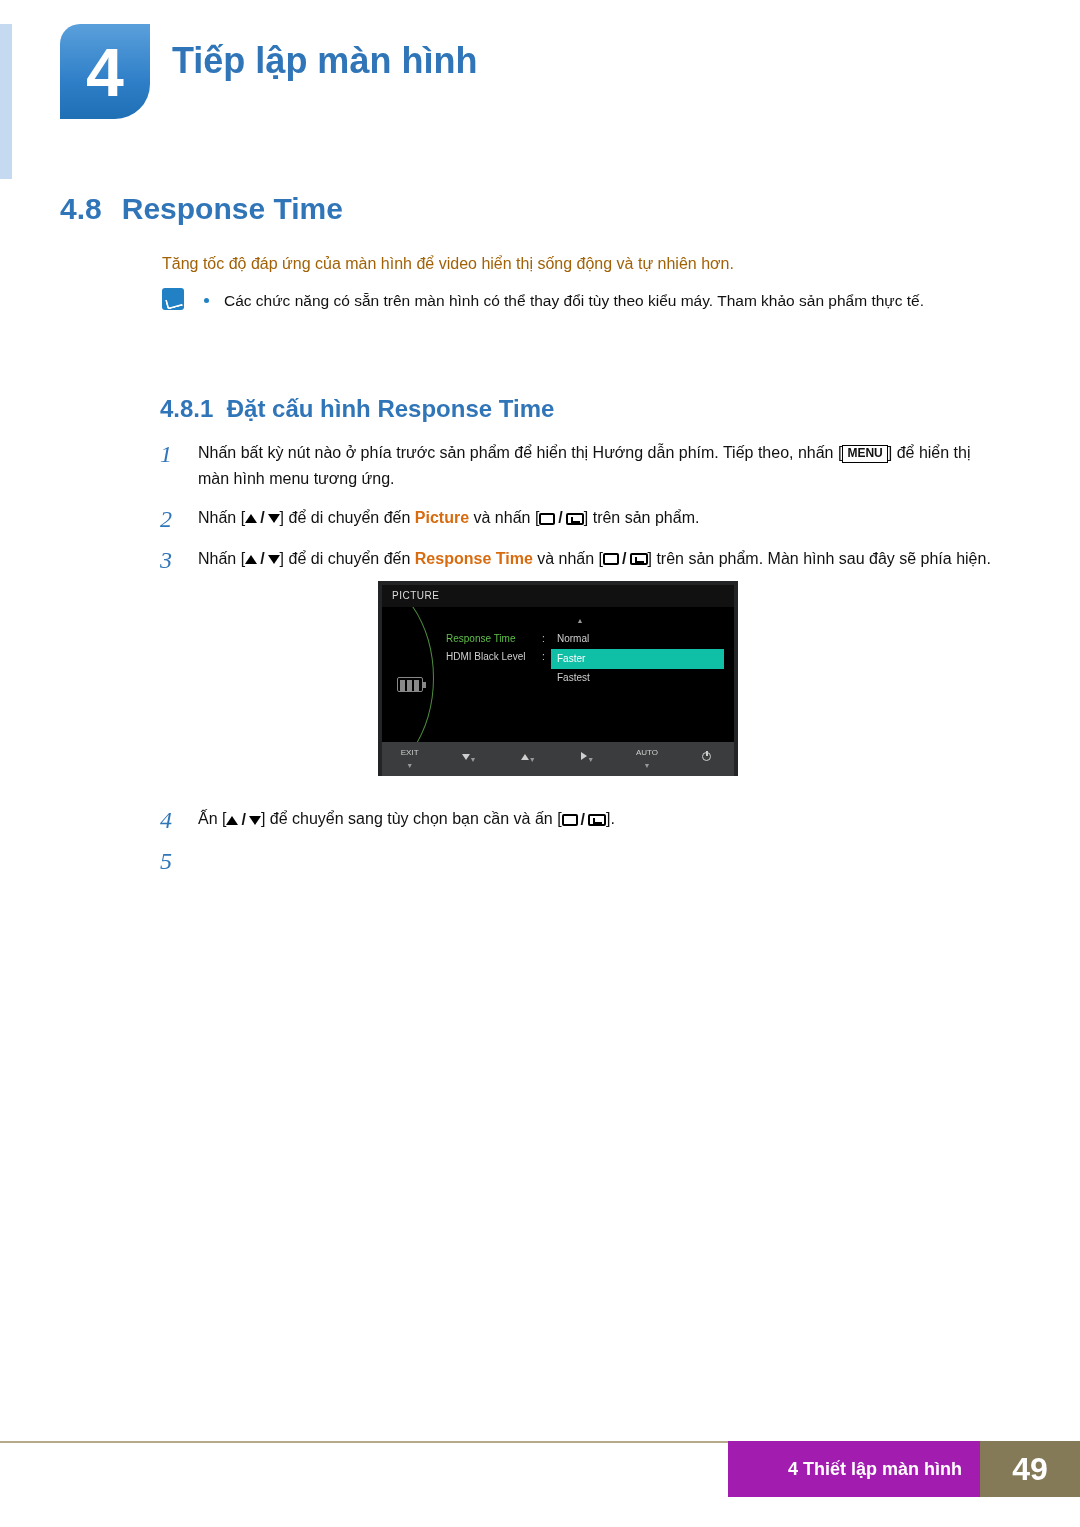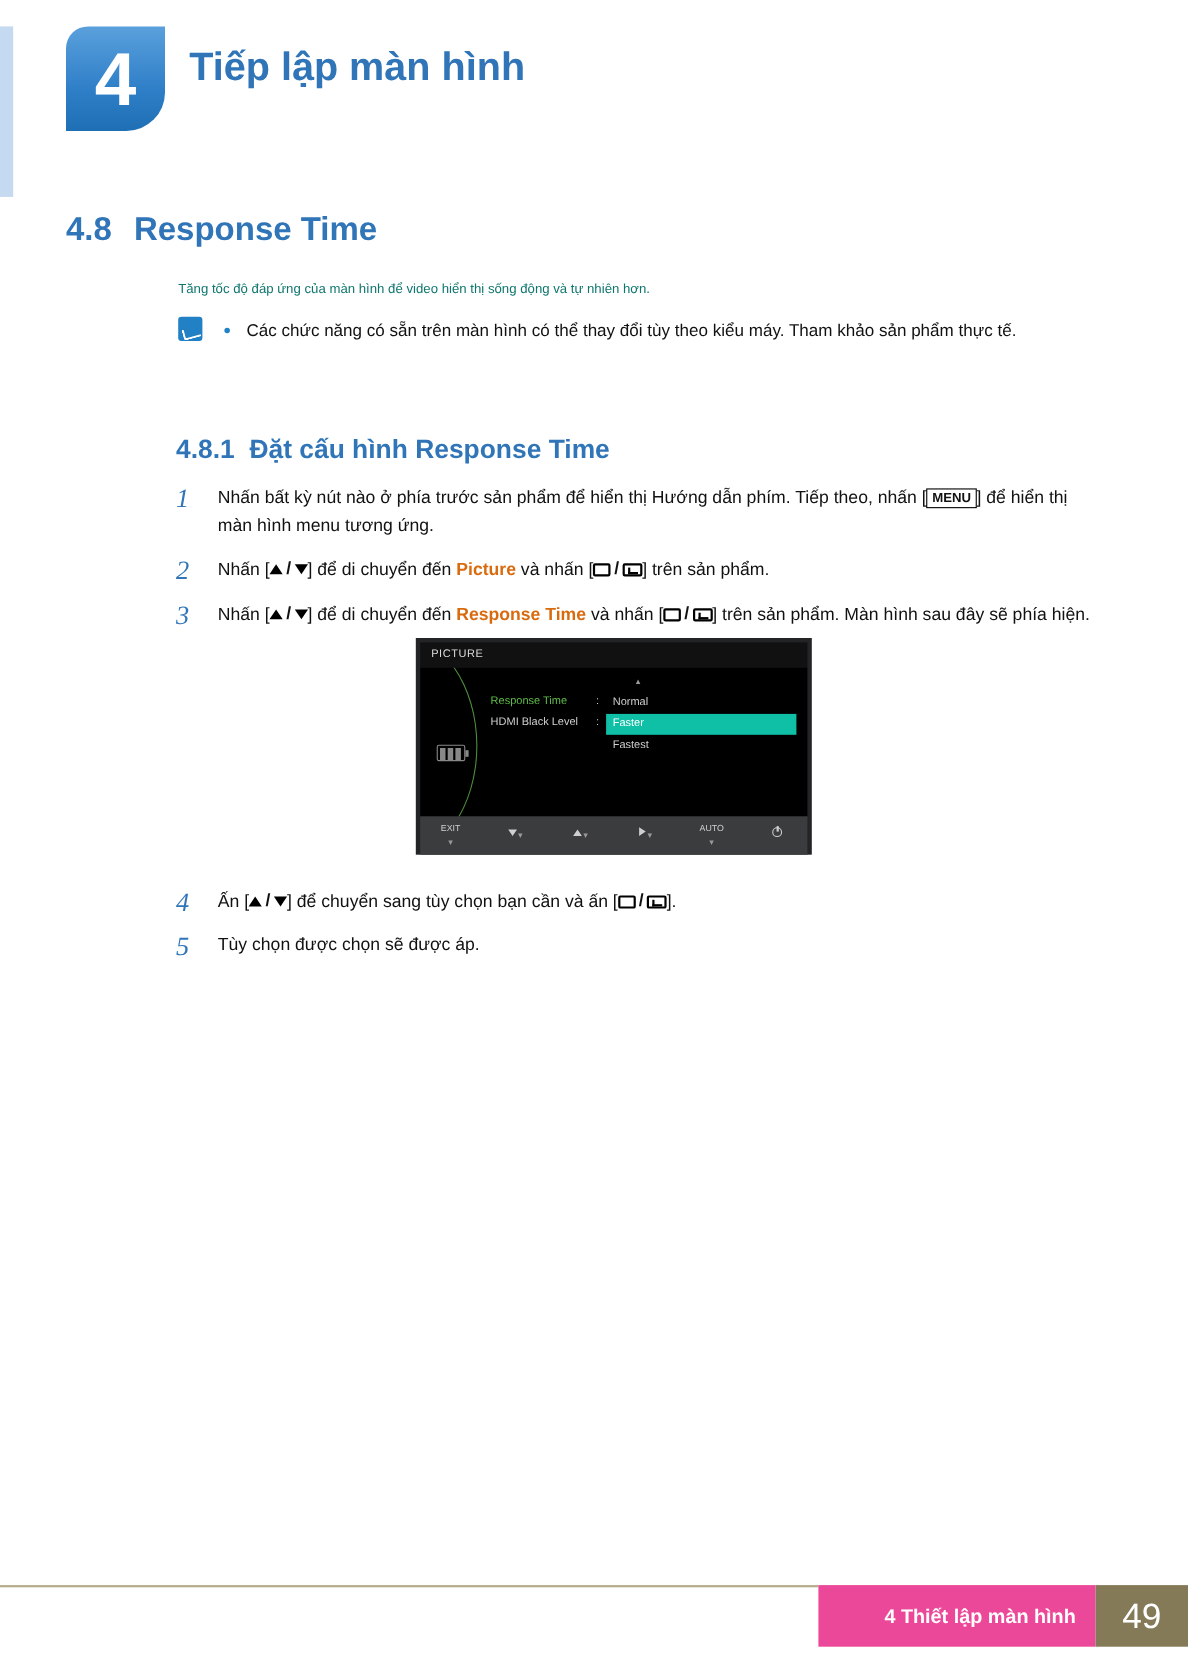--- a/index.html
+++ b/index.html
@@ -52,22 +52,22 @@
   }
   .section-title {
     font-size: 30px;
     font-weight: bold;
     color: #3075b8;
   }
   .intro-text {
     position: absolute;
     left: 162px; top: 255px;
     right: 80px;
-    font-size: 12px;
-    color: #0f766e;
+    font-size: 16px;
+    color: #a16207;
   }
   .note-block {
     position: absolute;
     left: 162px; top: 288px;
     right: 80px;
     display: flex;
     gap: 20px;
   }
   .note-icon {
     width: 22px; height: 22px;
@@ -306,34 +306,34 @@
     display: flex;
     justify-content: flex-end;
     align-items: stretch;
   }
   .footer-pre {
     flex: 1;
     background: #fff;
     border-top: 2px solid #b5ab8a;
   }
   .footer-text {
-    background: #ec4899;
+    background: #a21caf;
     color: #fff;
     font-size: 18px;
     font-weight: bold;
     display: flex;
     align-items: center;
     padding: 0 18px 0 60px;
   }
   .footer-page {
     background: #847a58;
     color: #fff;
     font-size: 32px;
-    font-weight: normal;
-    width: 84px;
+    font-weight: bold;
+    width: 100px;
     display: flex;
     align-items: center;
     justify-content: center;
   }
 </style>
 </head>
 <body>
 
 <div class="left-bar"></div>
 <div class="chapter-badge">4</div>
@@ -445,21 +445,20 @@
         </span><span>] để chuyển sang tùy chọn bạn cần và ấn [</span><span class="btn-icons">
           <span class="rect-icon"></span>
           <span class="slash">/</span>
           <span class="enter-icon"></span>
         </span><span>].</span>
     </div>
   </div>
 
   <div class="step-row">
     <div class="step-num">5</div>
-    <div class="step-text">Tùy chọn được chọn sẽ được áp.</div>
   </div>
 
 </div>
 
 <div class="footer-bar">
   <div class="footer-pre"></div>
   <div class="footer-text">4 Thiết lập màn hình</div>
   <div class="footer-page">49</div>
 </div>
 

